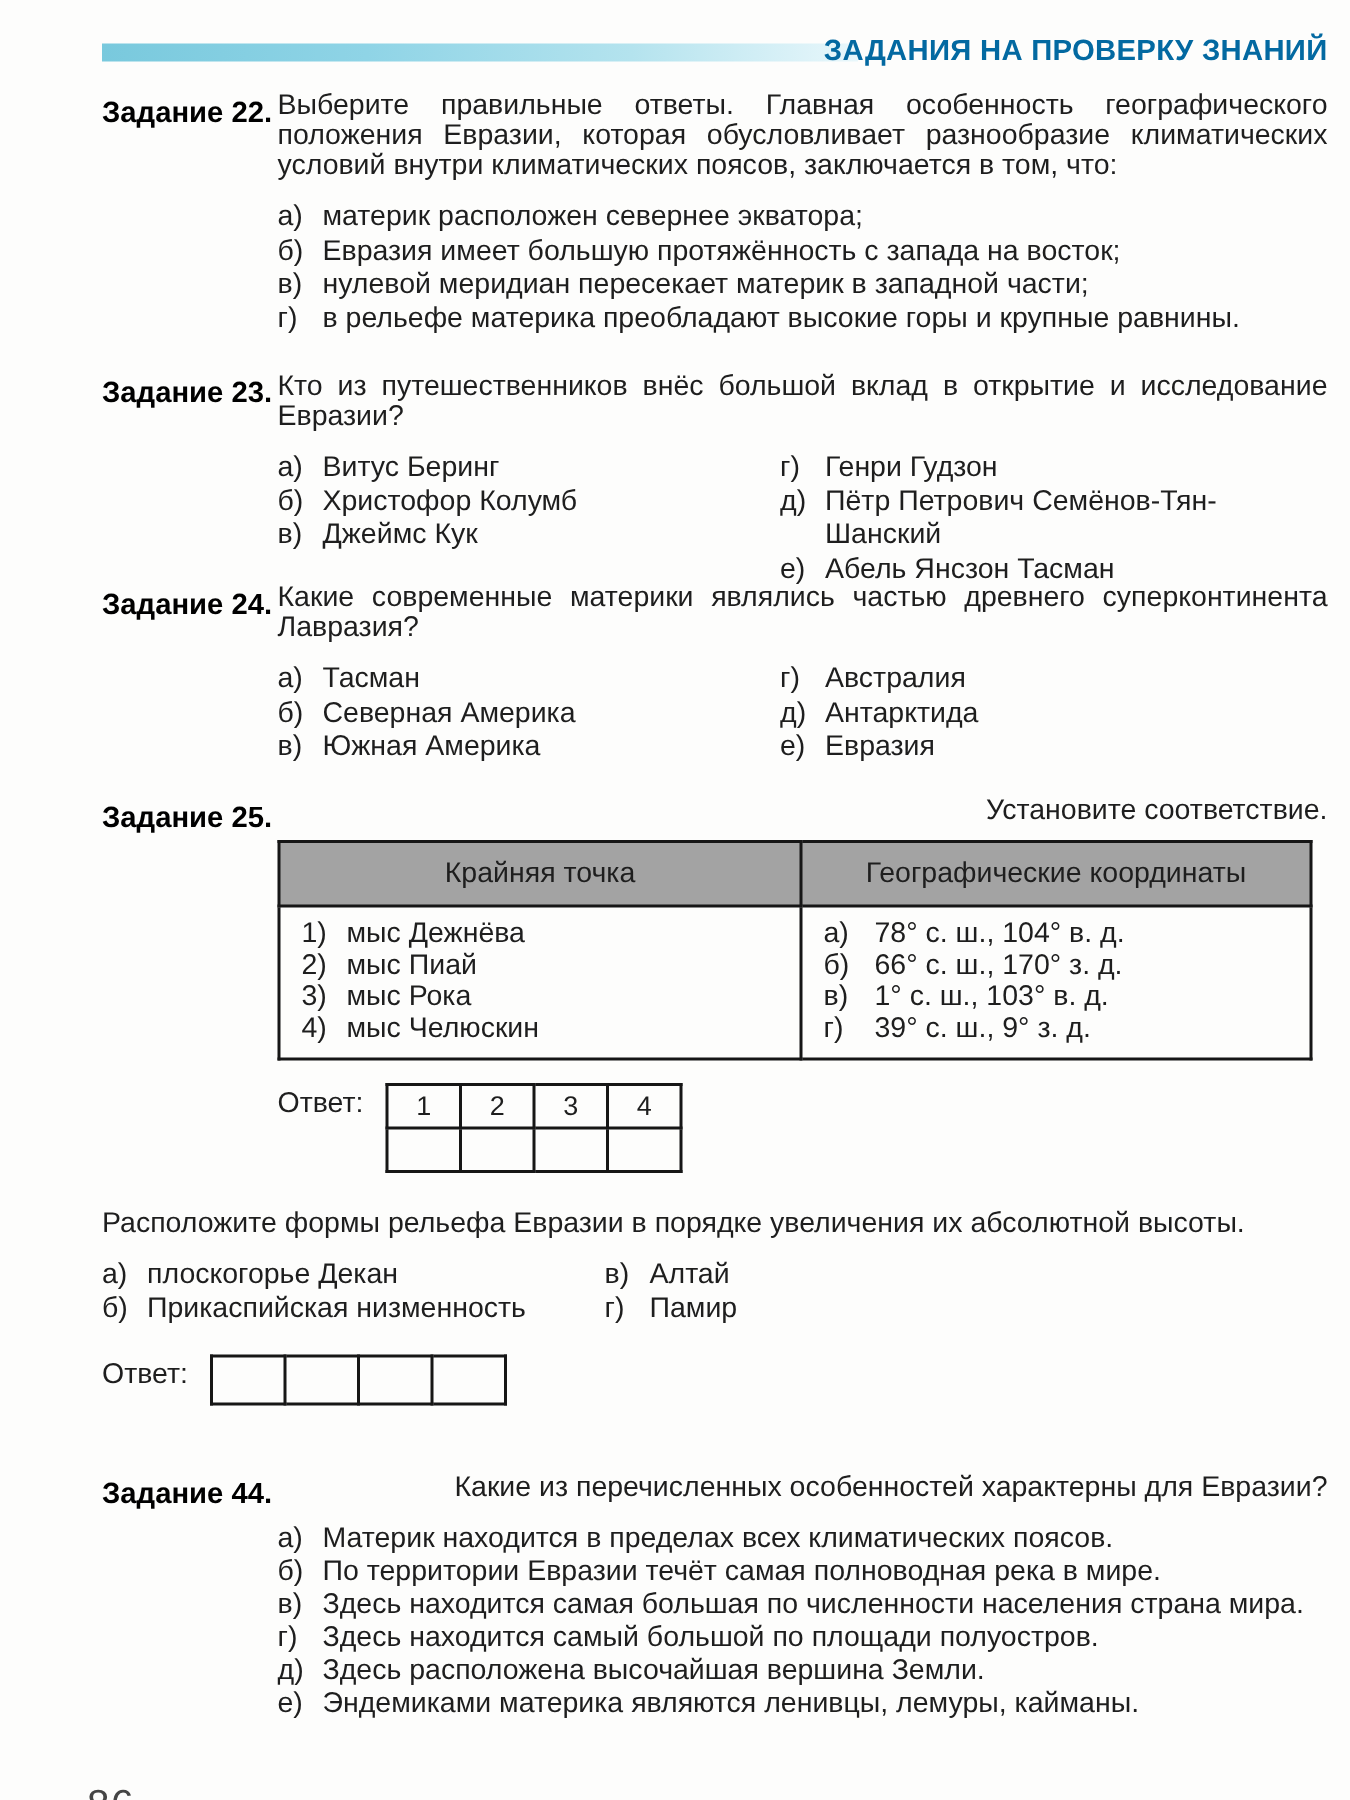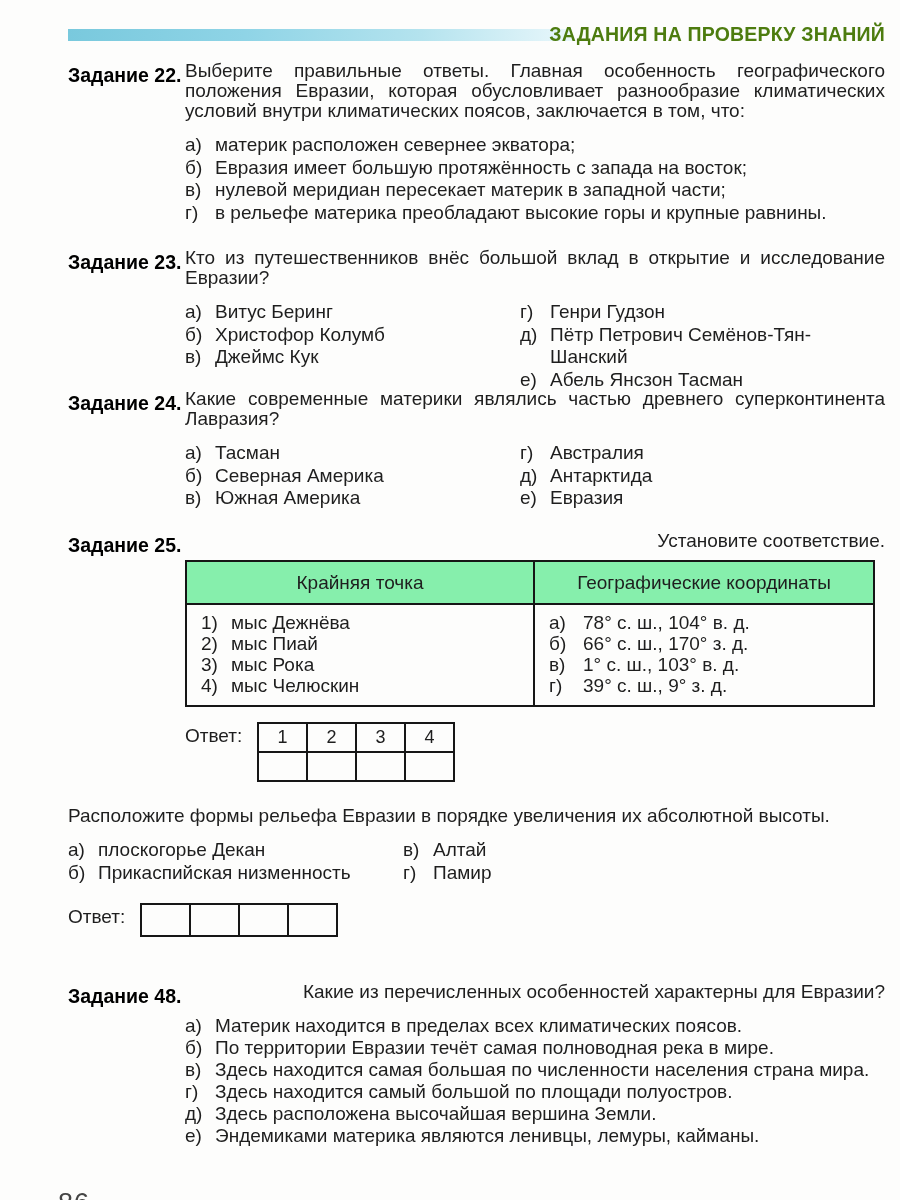--- a/index.html
+++ b/index.html
@@ -12,36 +12,36 @@
     color:#1e1e1e;
     overflow:hidden;
   }
   .topbar {
     position:absolute; left:68px; top:29px; width:504px; height:12px;
     background:linear-gradient(90deg,#79c9dd 0%,#8fd4e6 35%,#b4e3ee 70%,#e9f7fb 100%);
   }
   .header-title {
     position:absolute; top:23px; right:15px; width:430px;
     text-align:right; font-weight:bold; font-size:19.5px;
-    color:#4d7c0f; letter-spacing:.2px;
+    color:#0369a1; letter-spacing:.2px;
   }
   .task { position:absolute; left:68px; width:817px; display:flex; }
   .task-label { flex:none; width:117px; font-weight:bold; font-size:19.5px; color:#000; line-height:28px; }
   .task-body { flex:1; min-width:0; }
   .question { line-height:20px; text-align:justify; }
   .question.single { text-align:right; }
   .options { margin-top:13px; }
   .opt { display:flex; line-height:22.5px; }
   .opt .letter { flex:none; width:30px; }
   .opt-cols { margin-top:13px; display:flex; }
   .opt-col-left { flex:none; width:335px; }
   .opt-col-right { flex:1; }
   .match-table { margin-top:9px; width:690px; border-collapse:collapse; }
   .match-table th {
-    border:2px solid #161616; background:#86efac;
+    border:2px solid #161616; background:#a3a3a3;
     height:43px; font-weight:normal; font-size:19px; text-align:center;
   }
   .match-table th.c1 { width:348px; }
   .match-table td { border:2px solid #161616; vertical-align:top; padding:7px 6px 9px 14px; }
   .match-table .opt { line-height:21px; }
   .match-table .coords .letter { width:34px; }
   .answer-row { margin-top:15px; display:flex; align-items:flex-start; }
   .answer-label { flex:none; width:72px; padding-top:3px; }
   .answer-table { border-collapse:collapse; }
   .answer-table td {
@@ -270,21 +270,21 @@
           <td></td>
           <td></td>
         </tr>
       </tbody>
         </table>
     </div>
   </div>
 </section>
 
 <section class="task t27">
-  <div class="task-label">Задание 48.</div>
+  <div class="task-label">Задание 44.</div>
   <div class="task-body">
     <p class="question single">Какие из перечисленных особенностей характерны для Евразии?</p>
     <div class="options">
       <div class="opt">
           <span class="letter">а)</span>
           <span>Материк находится в пределах всех климатических поясов.</span>
         </div>
       <div class="opt">
           <span class="letter">б)</span>
           <span>По территории Евразии течёт самая полноводная река в мире.</span>

